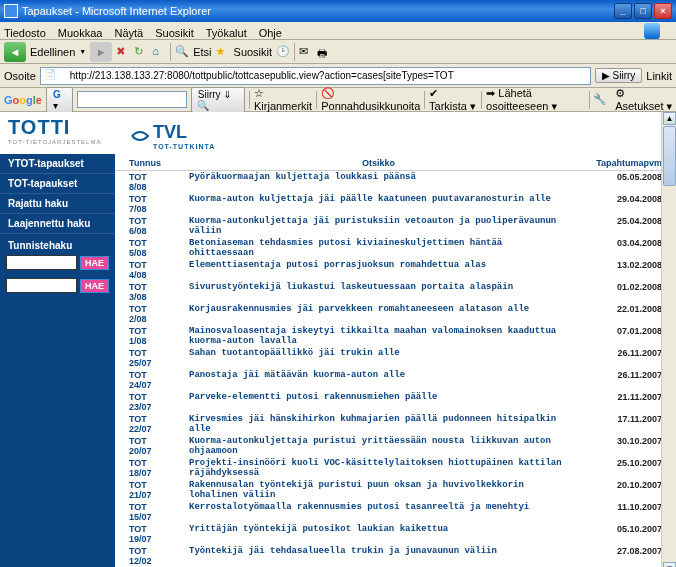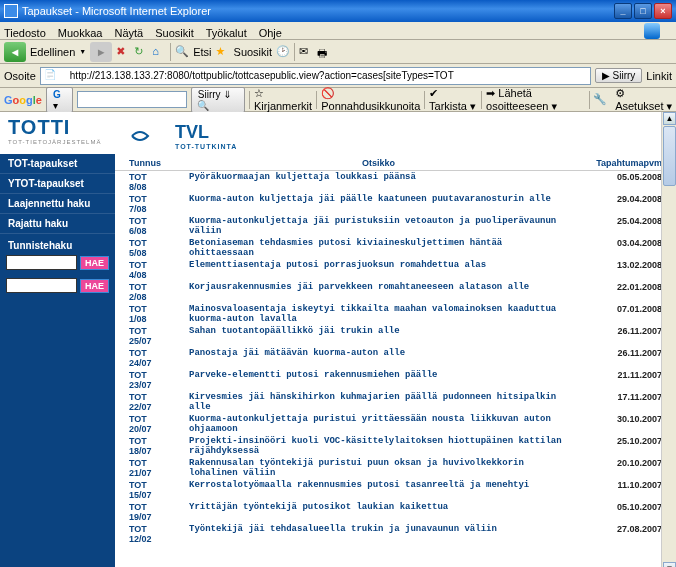--- a/index.html
+++ b/index.html
@@ -37,21 +37,21 @@
   .brandhead { background: #fff; height: 42px; padding: 4px 8px; }
   .brandhead .tlogo { color:#0b5a9a; font-weight:bold; font-size:20px; letter-spacing:1px; }
   .brandhead .tsub { color:#888; font-size:6px; letter-spacing:1px; }
   .navitem { padding: 4px 8px; border-bottom: 1px solid #2a5a90; font-size: 10px; font-weight:bold; cursor:pointer; }
   .navlabel { padding: 6px 8px 2px; font-size:10px; font-weight:bold; }
   .searchrow { display:flex; padding: 2px 6px 6px; gap:3px; align-items:center; }
   .searchrow input { flex:1; width: 60px; height:15px; border:1px solid #333; font-size:10px; }
   .hae { background:#ec4899; color:#fff; font-size:9px; font-weight:bold; padding:1px 4px; border:1px solid #3a8ad8; }
   
   .rightcol { flex:1; background:#fff; overflow-y:auto; position:relative; }
-  .rheader { padding: 10px 14px 6px; display:flex; align-items:center; gap:24px; }
+  .rheader { padding: 10px 14px 6px; display:flex; align-items:center; gap:2px; }
   .tvllogo { color:#0b5a9a; font-weight:bold; font-size:18px; }
   .tvlsub { color:#0b5a9a; font-size:7px; font-weight:bold; letter-spacing:1px; }
   .rtable { width: 100%; border-collapse: collapse; font-size: 9px; }
   .rtable th { text-align:center; color:#0b4380; font-weight:bold; padding: 2px 14px; border-bottom:1px solid #ccc; }
   .rtable th.r { text-align:center; }
   .rtable td { padding: 1px 14px; vertical-align: top; }
   .rtable td.code { color:#0b4380; font-weight:bold; width:60px; }
   .rtable td.desc { color:#0b4380; font-weight:bold;font-family:Liberation Mono, monospace; }
   .rtable td.date { text-align:right; color:#222; font-weight:bold; width:70px; }
   
@@ -130,24 +130,24 @@
   <span style="flex:1"></span>
   <span>⚙ <span>Asetukset</span> ▾</span>
 </div>
 
 <div class="content">
   <div class="leftcol">
     <div class="brandhead" style="width:676px;margin-left:0;position:relative;left:0">
       <div class="tlogo">TOTTI</div>
       <div class="tsub">TOT-TIETOJÄRJESTELMÄ</div>
     </div>
+    <div class="navitem">YTOT-tapaukset</div>
     <div class="navitem">TOT-tapaukset</div>
-    <div class="navitem">YTOT-tapaukset</div>
+    <div class="navitem">Rajattu haku</div>
     <div class="navitem">Laajennettu haku</div>
-    <div class="navitem">Rajattu haku</div>
     <div class="navlabel">Tunnistehaku</div>
     <div class="searchrow">
       <input style="">
       <span class="hae">HAE</span>
     </div>
     <div class="searchrow">
       <input style="">
       <span class="hae">HAE</span>
     </div>
     <div style="height:20px"></div>
@@ -191,20 +191,25 @@
             <td class="code">TOT 5/08</td>
             <td class="desc">Betoniaseman tehdasmies putosi kiviaineskuljettimen häntää ohittaessaan</td>
             <td class="date">03.04.2008</td>
           </tr>
           <tr class="row">
             <td class="code">TOT 4/08</td>
             <td class="desc">Elementtiasentaja putosi porrasjuoksun romahdettua alas</td>
             <td class="date">13.02.2008</td>
           </tr>
           <tr class="row">
+            <td class="code">TOT 3/08</td>
+            <td class="desc">Sivurustyöntekijä liukastui laskeutuessaan portaita alaspäin</td>
+            <td class="date">01.02.2008</td>
+          </tr>
+          <tr class="row">
             <td class="code">TOT 2/08</td>
             <td class="desc">Korjausrakennusmies jäi parvekkeen romahtaneeseen alatason alle</td>
             <td class="date">22.01.2008</td>
           </tr>
           <tr class="row">
             <td class="code">TOT 1/08</td>
             <td class="desc">Mainosvaloasentaja iskeytyi tikkailta maahan valomainoksen kaaduttua kuorma-auton lavalla</td>
             <td class="date">07.01.2008</td>
           </tr>
           <tr class="row">

